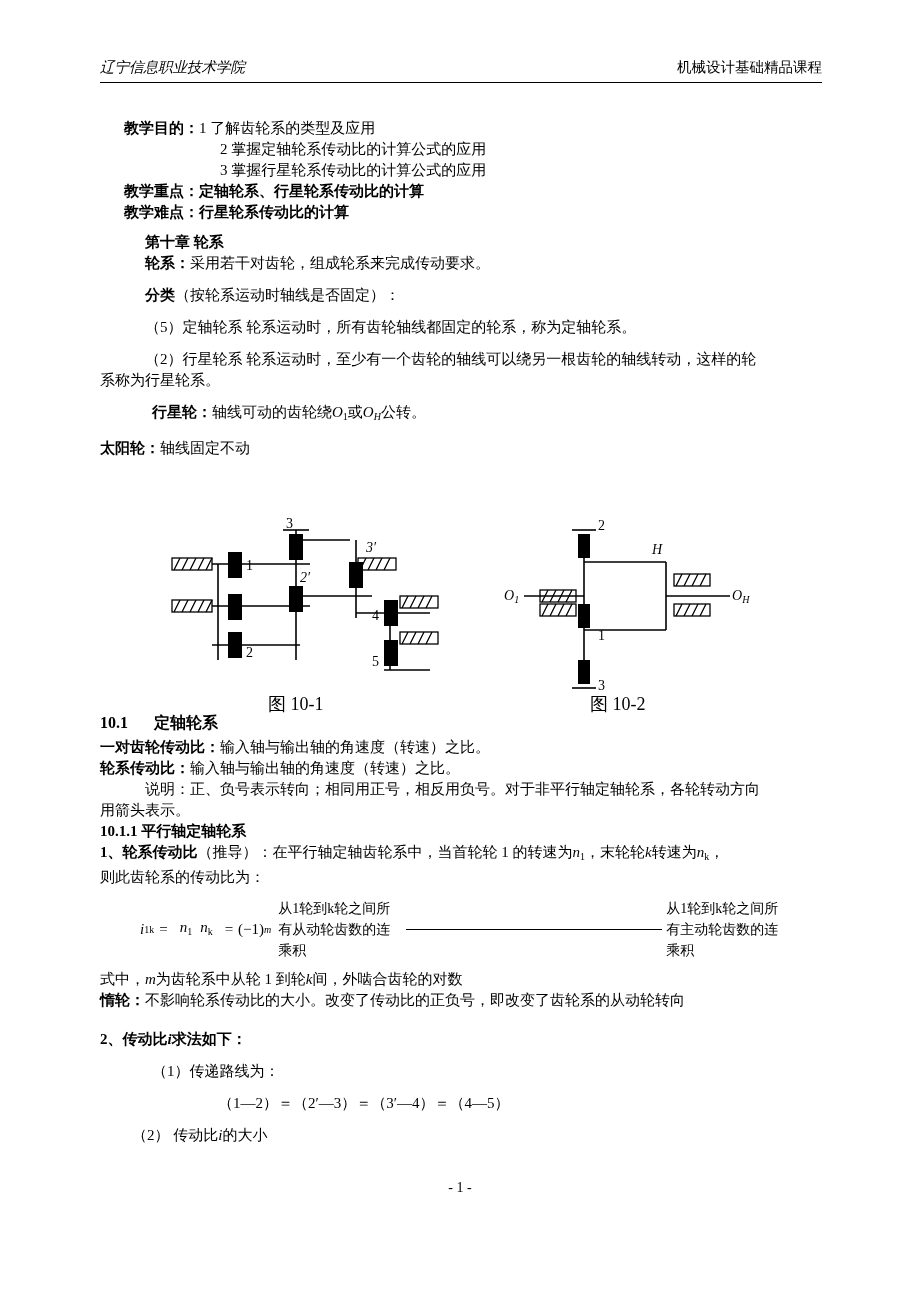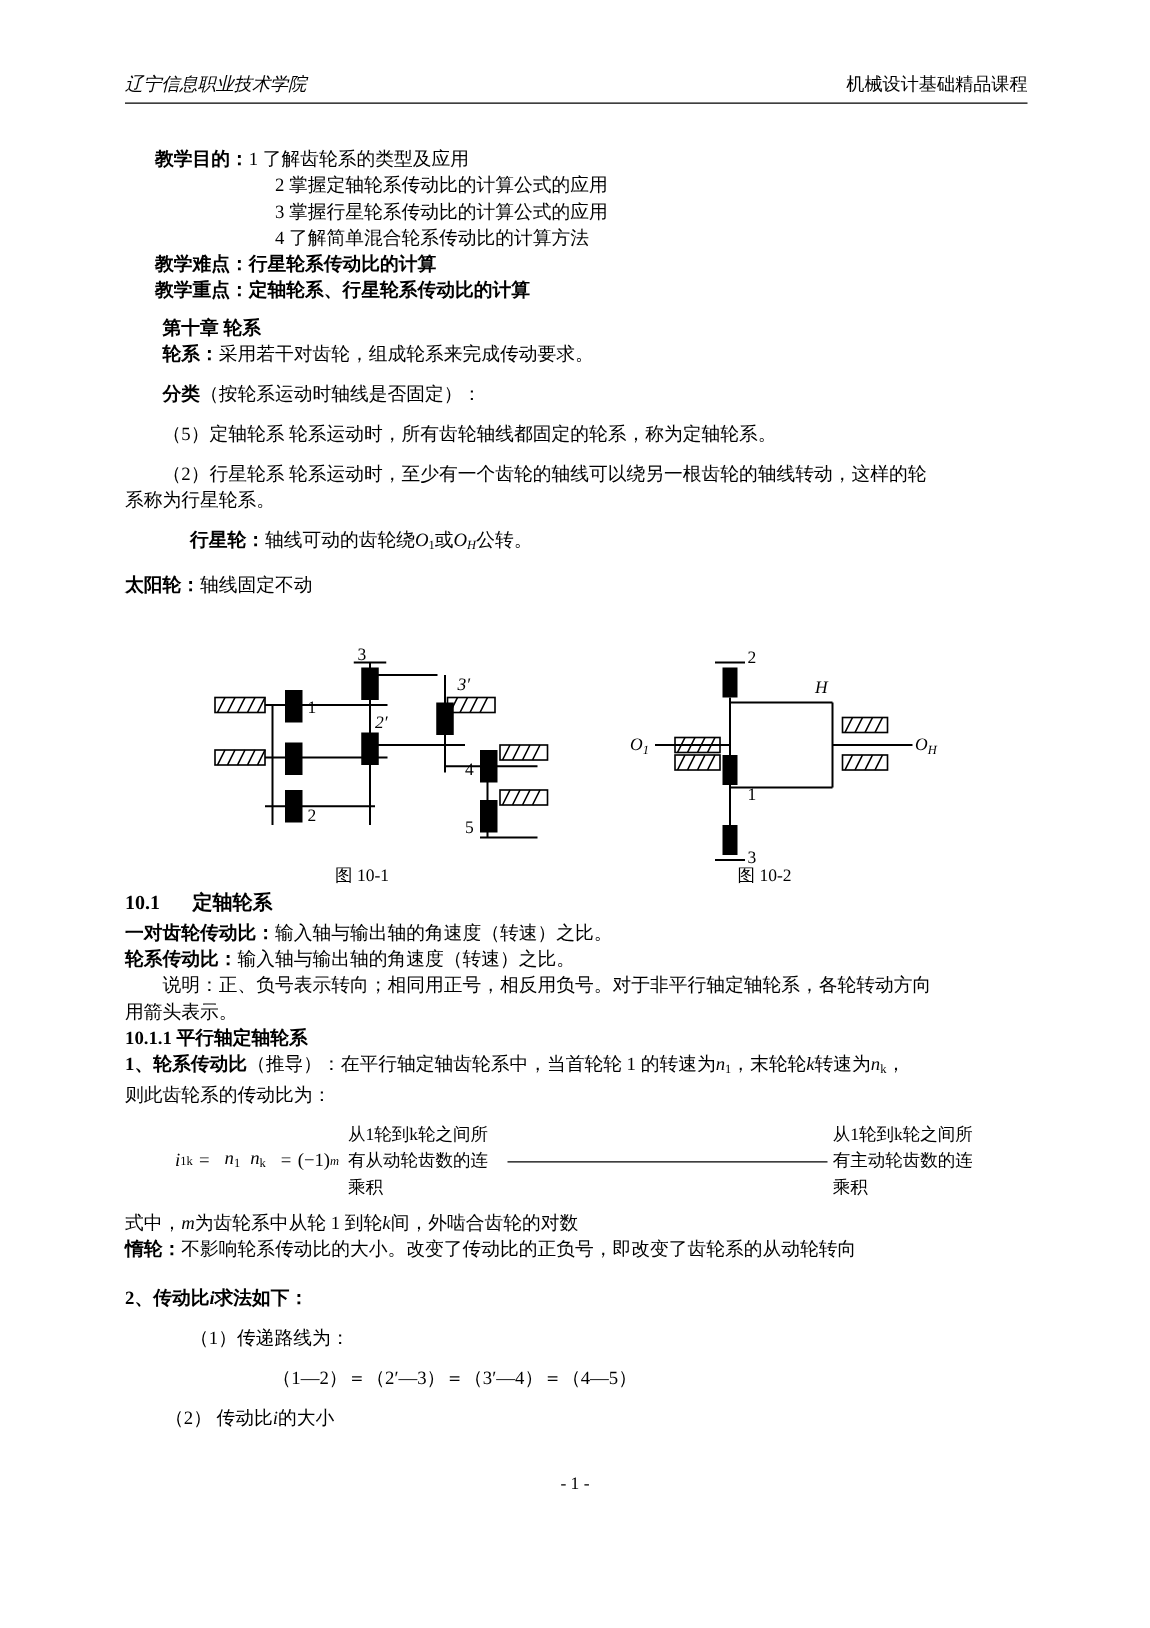--- a/index.html
+++ b/index.html
@@ -29,33 +29,33 @@
   
   .body { position: absolute; left: 100px; top: 118px; width: 722px; font-size: 15px; line-height: 21px; }
 
   .kv { display: flex; align-items: flex-start; padding-left: 24px; }
   .kv .k { font-weight: bold; white-space: nowrap; }
   .kv .v { }
   .goal-rest { margin-left: 120px; }
 
   .b { font-weight: bold; }
   .i { font-style: italic; }
-  .ind2 { margin-left: 30px; }
+  .ind2 { margin-left: 45px; }
   .para { margin-top: 9px; }
   .para2 { margin-top: 11px; }
 
   .sec-title { font-weight: bold; font-size: 16px; }
   .sec-title .num { display: inline-block; width: 54px; }
 
   sub { font-size: 10px; vertical-align: -0.25em; }
   sup { font-size: 10px; vertical-align: 0.45em; }
 
   
   .figures { position: absolute; left: 100px; top: 500px; width: 722px; height: 215px; }
-  .figcap { position: absolute; font-size: 14px; }
+  .figcap { position: absolute; font-size: 18px; }
 
   
   .formula { margin-top: 10px; margin-left: 40px; display: flex; align-items: center; font-size: 15px; }
   .frac { display: inline-flex; flex-direction: row; align-items: center; vertical-align: middle; margin: 0 3px; }
   .frac .num, .frac .den { padding: 0 4px; }
   .frac .bar { width: 100%; border-top: 1px solid #000; }
   .frac.small { font-size: 14px; }
   .eqsign { margin: 0 5px; }
 
   .footer {
@@ -75,29 +75,28 @@
   <div class="header-rule"></div>
 
   <div class="body">
 
     <div class="kv">
       <span class="k">教学目的：</span>
       <span class="v">1 了解齿轮系的类型及应用</span>
     </div>
     <div class="goal-rest">2 掌握定轴轮系传动比的计算公式的应用</div>
     <div class="goal-rest">3 掌握行星轮系传动比的计算公式的应用</div>
-    <div class="goal-rest">4 了解简单混合轮系传动比的计算方法</div>
-
+
+    <div class="kv">
+      <span class="k">教学重点：</span>
+      <span class="v b">定轴轮系、行星轮系传动比的计算</span>
+    </div>
     <div class="kv">
       <span class="k">教学难点：</span>
       <span class="v b">行星轮系传动比的计算</span>
-    </div>
-    <div class="kv">
-      <span class="k">教学重点：</span>
-      <span class="v b">定轴轮系、行星轮系传动比的计算</span>
     </div>
 
     <div class="para ind2 b">第十章 轮系</div>
 
     <div class="ind2">
       <span class="b">轮系：</span><span>采用若干对齿轮，组成轮系来完成传动要求。</span>
     </div>
 
     <div class="para2 ind2">
       <span class="b">分类</span><span>（按轮系运动时轴线是否固定）：</span>

